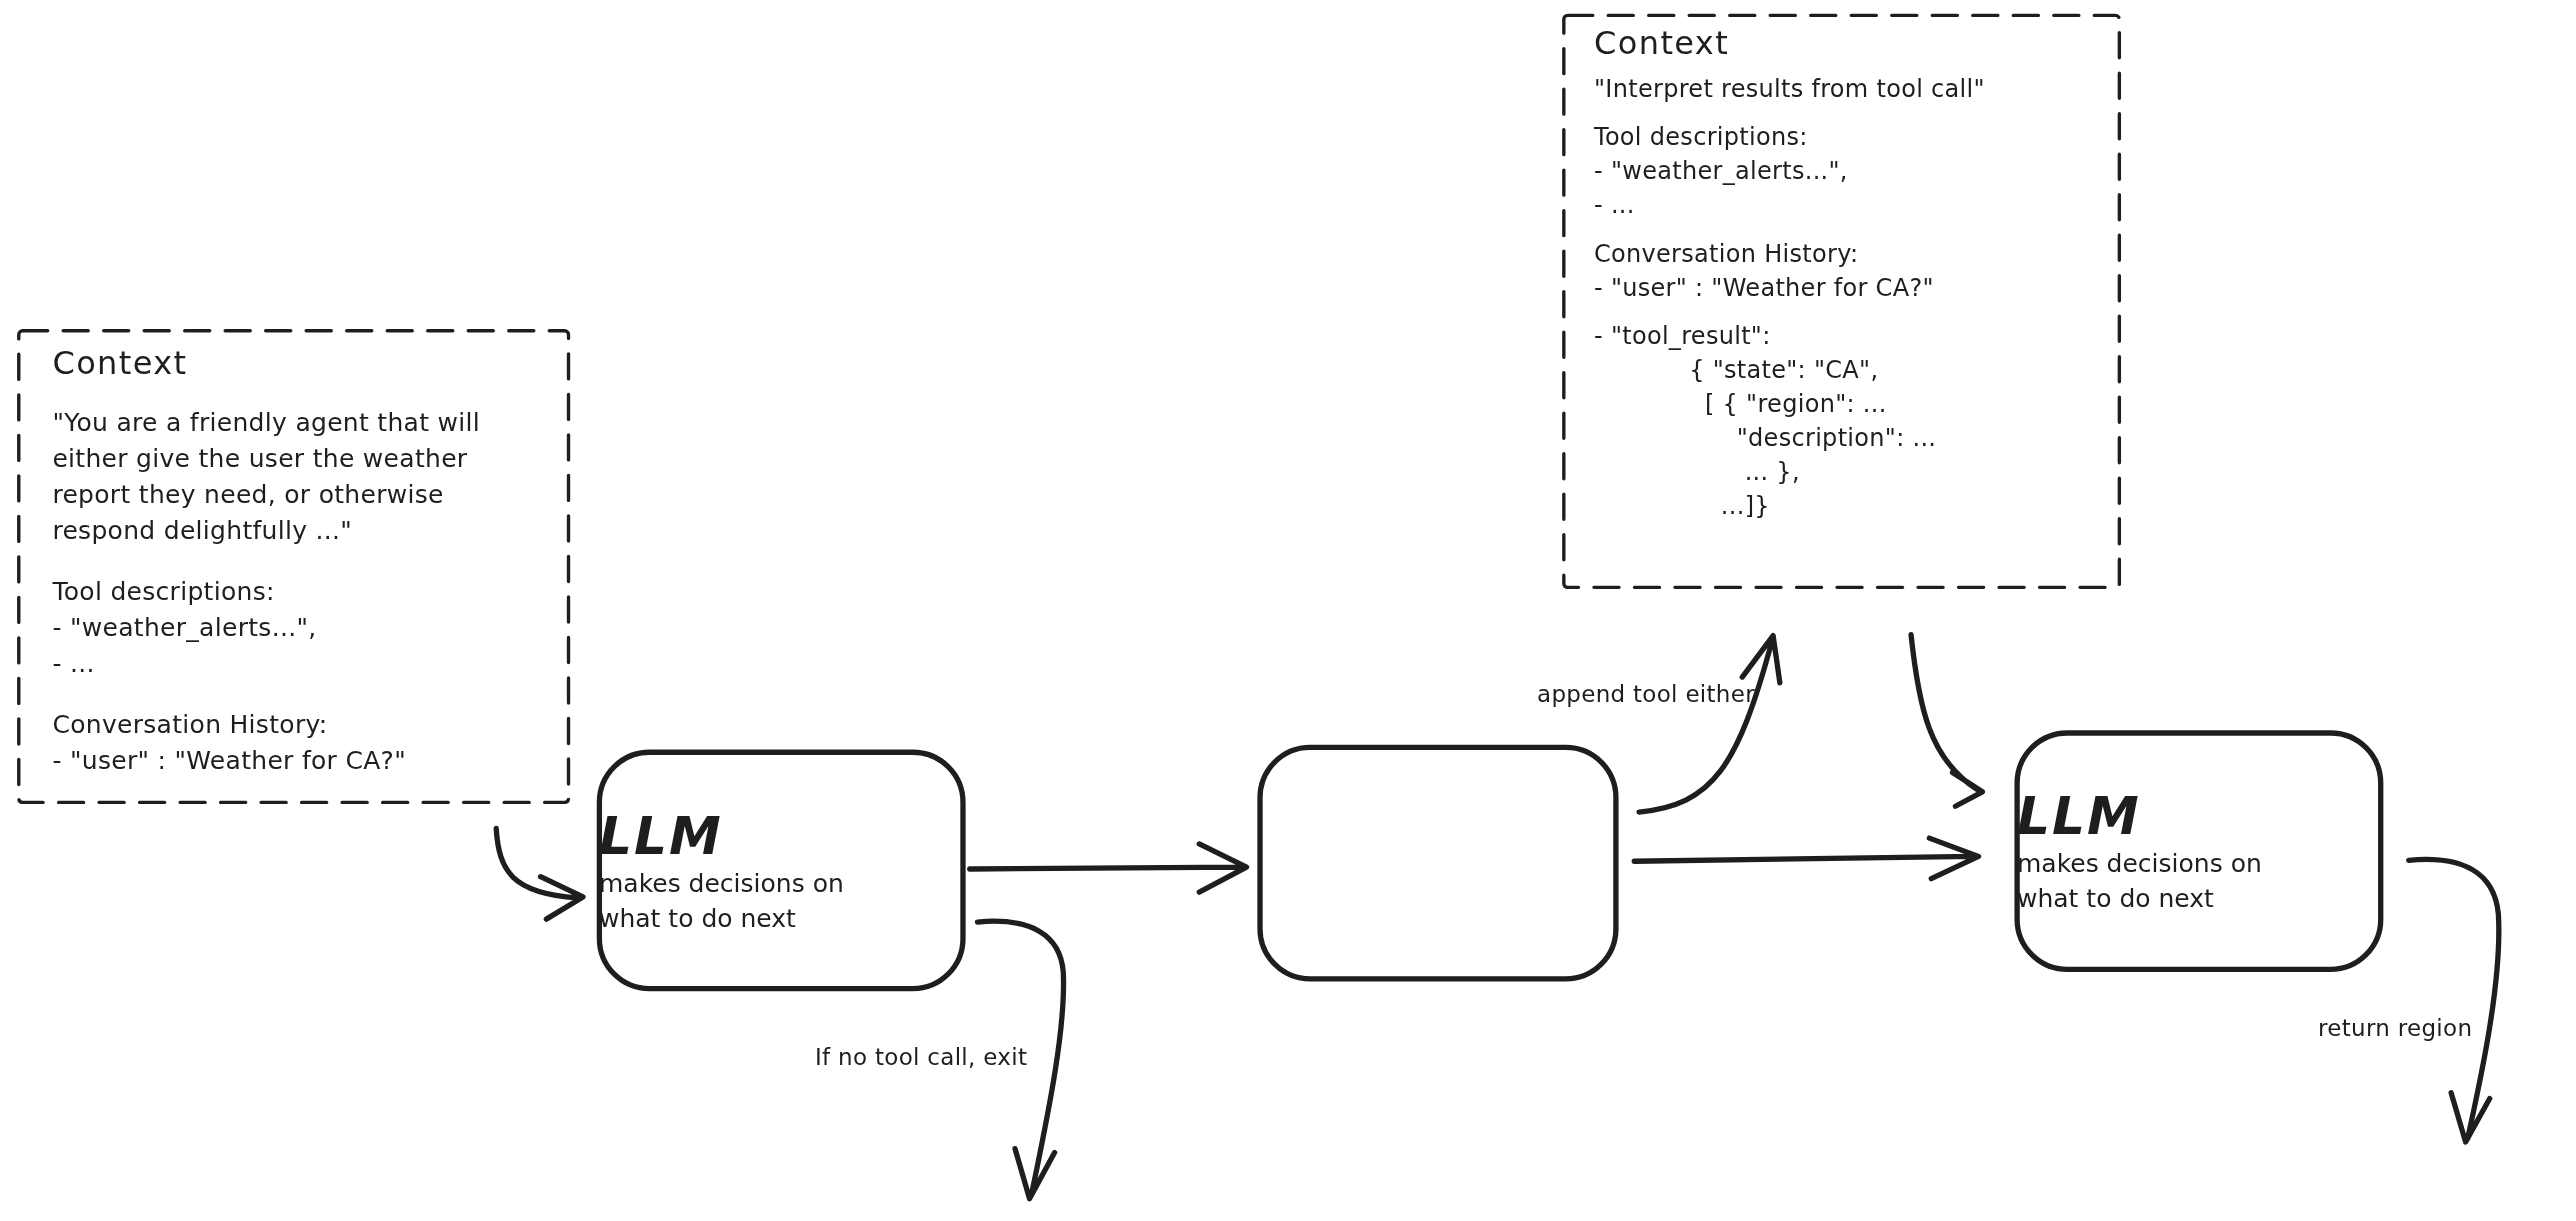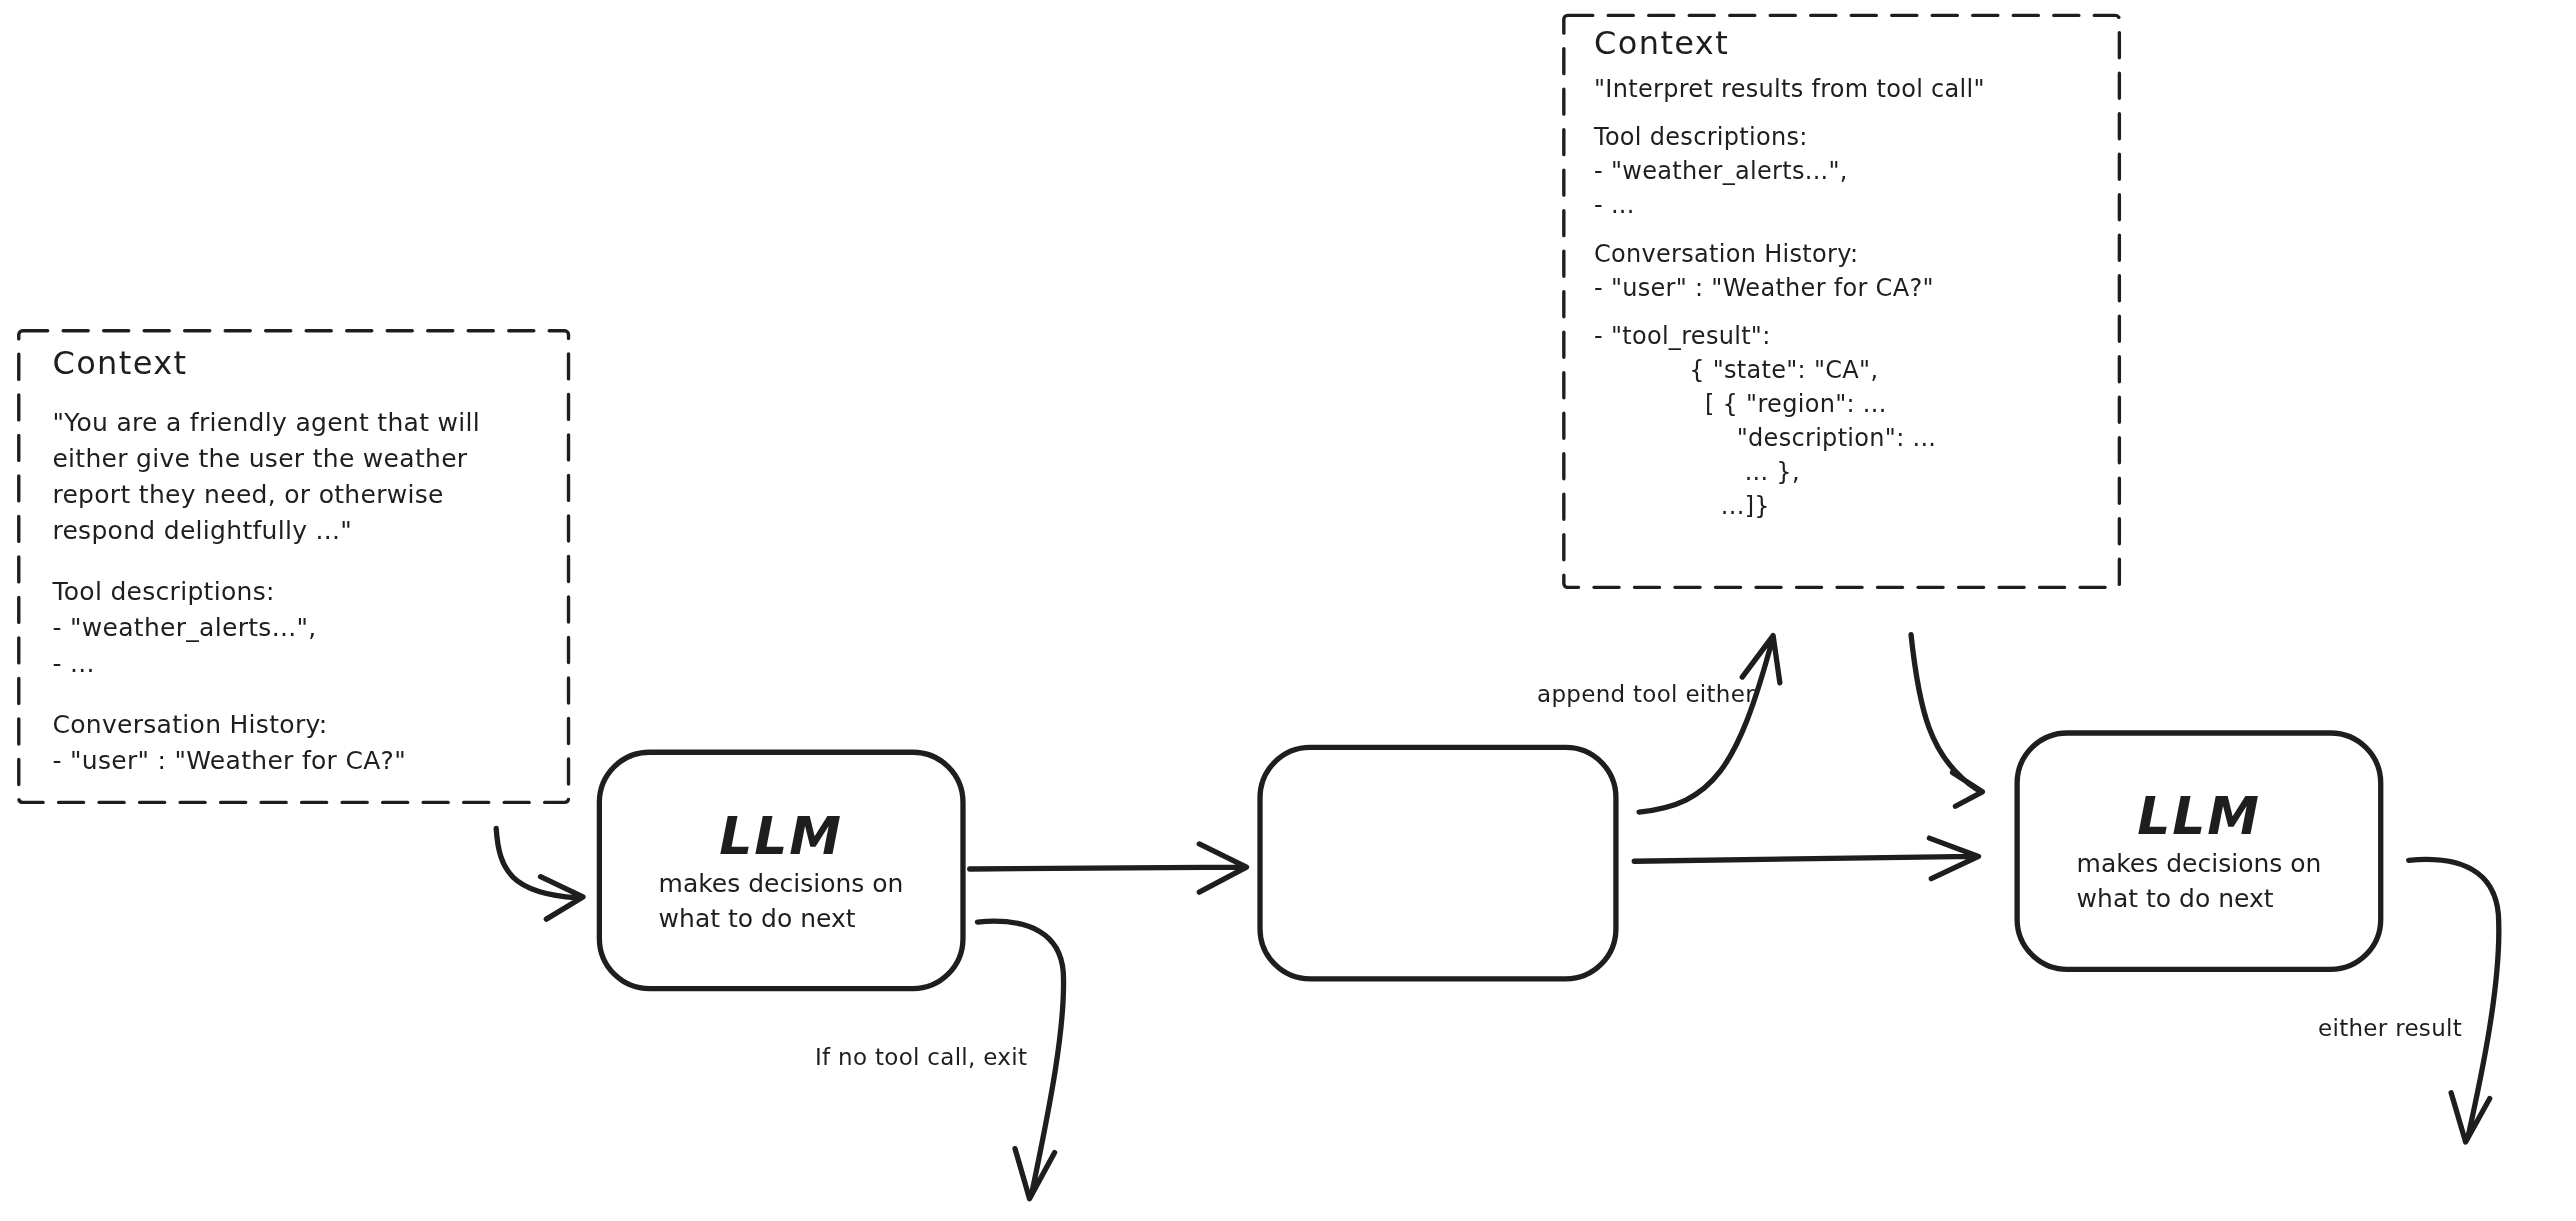--- a/index.html
+++ b/index.html
@@ -18,21 +18,21 @@
   #ctx1{left:17.4px;top:330px;width:552px;height:474px;padding:13.5px 35px;}
   #ctx1 .ctx-title{margin-bottom:23px;}
   #ctx1 .para{margin-bottom:25px;}
 
   #ctx2{left:1563px;top:14.5px;width:558px;height:574px;padding:9.6px 31px;}
   #ctx2 .ctx-title{margin-bottom:9.6px;}
   #ctx2 .para{font-size:24px;line-height:34px;margin-bottom:14.5px;}
 
   .node-text{
     position:absolute;box-sizing:border-box;
-    display:flex;flex-direction:column;align-items:center;justify-content:center;
+    display:flex;flex-direction:column;align-items:flex-start;justify-content:center;
   }
   .node-title{font-size:52px;font-weight:600;letter-spacing:1.9px;}
   .node-title.slanted{font-style:italic;}
   .node-desc{font-size:25px;line-height:35px;white-space:pre;text-align:left;}
 
   #llm1-text{left:599px;top:753px;width:364px;height:236px;}
   #tool-text{left:1260px;top:748px;width:356px;height:232px;}
   #llm2-text{left:2017px;top:733px;width:364px;height:236px;}
 
   .edge-label{position:absolute;font-size:23px;letter-spacing:0.3px;white-space:nowrap;}
@@ -100,16 +100,16 @@
 
 
   <div class="node-text" id="llm2-text">
     <div class="node-title slanted">LLM</div>
     <div class="node-desc">makes decisions on
 what to do next</div>
   </div>
 
   <div class="edge-label" id="label-append">append tool either</div>
   <div class="edge-label" id="label-exit">If no tool call, exit</div>
-  <div class="edge-label" id="label-return">either result</div>
+  <div class="edge-label" id="label-return">return region</div>
 
 </div>
 
 
 </body></html>

